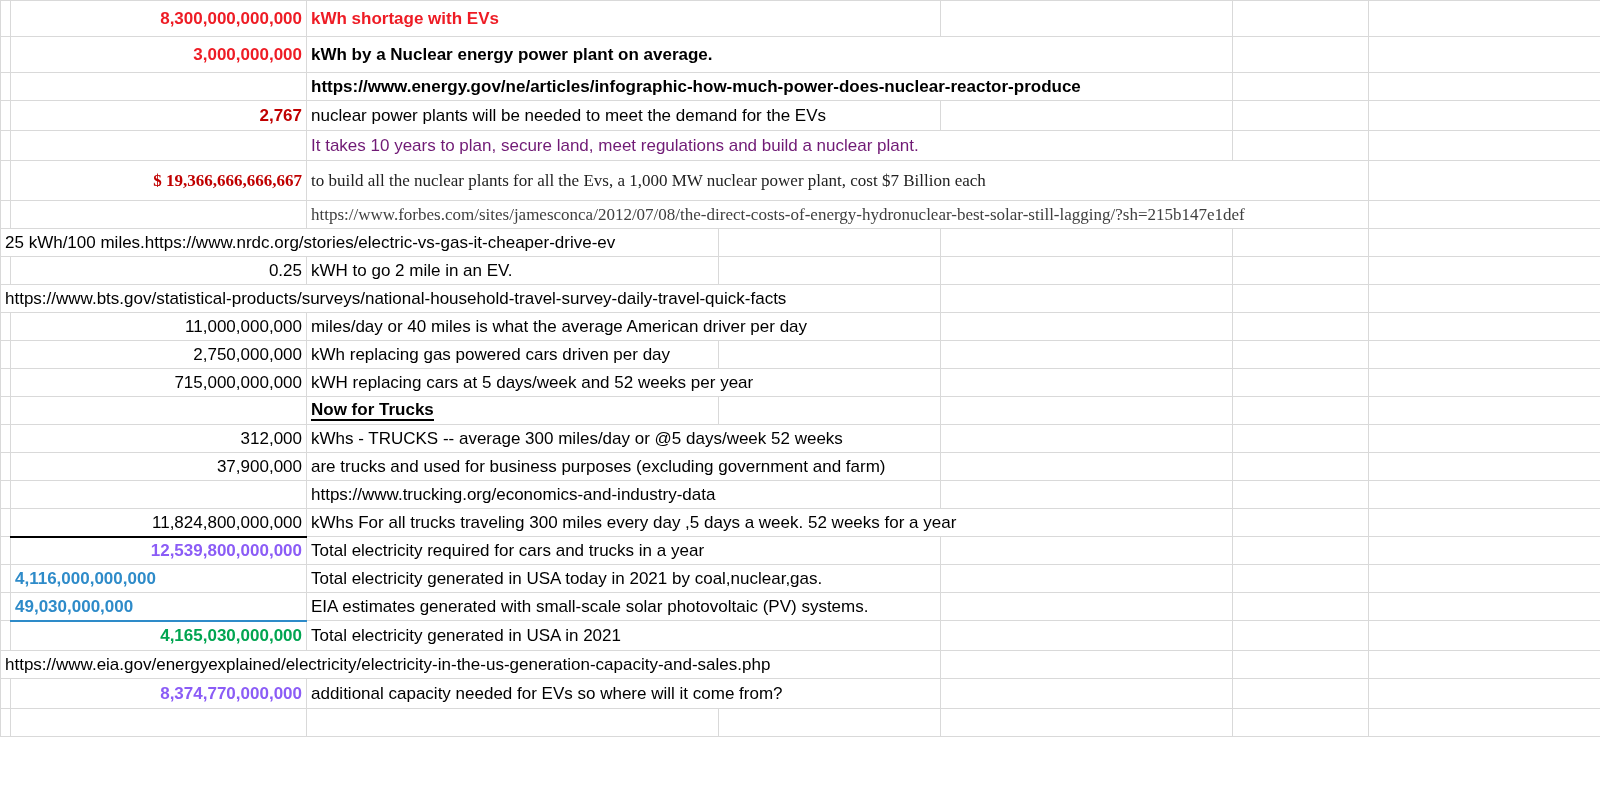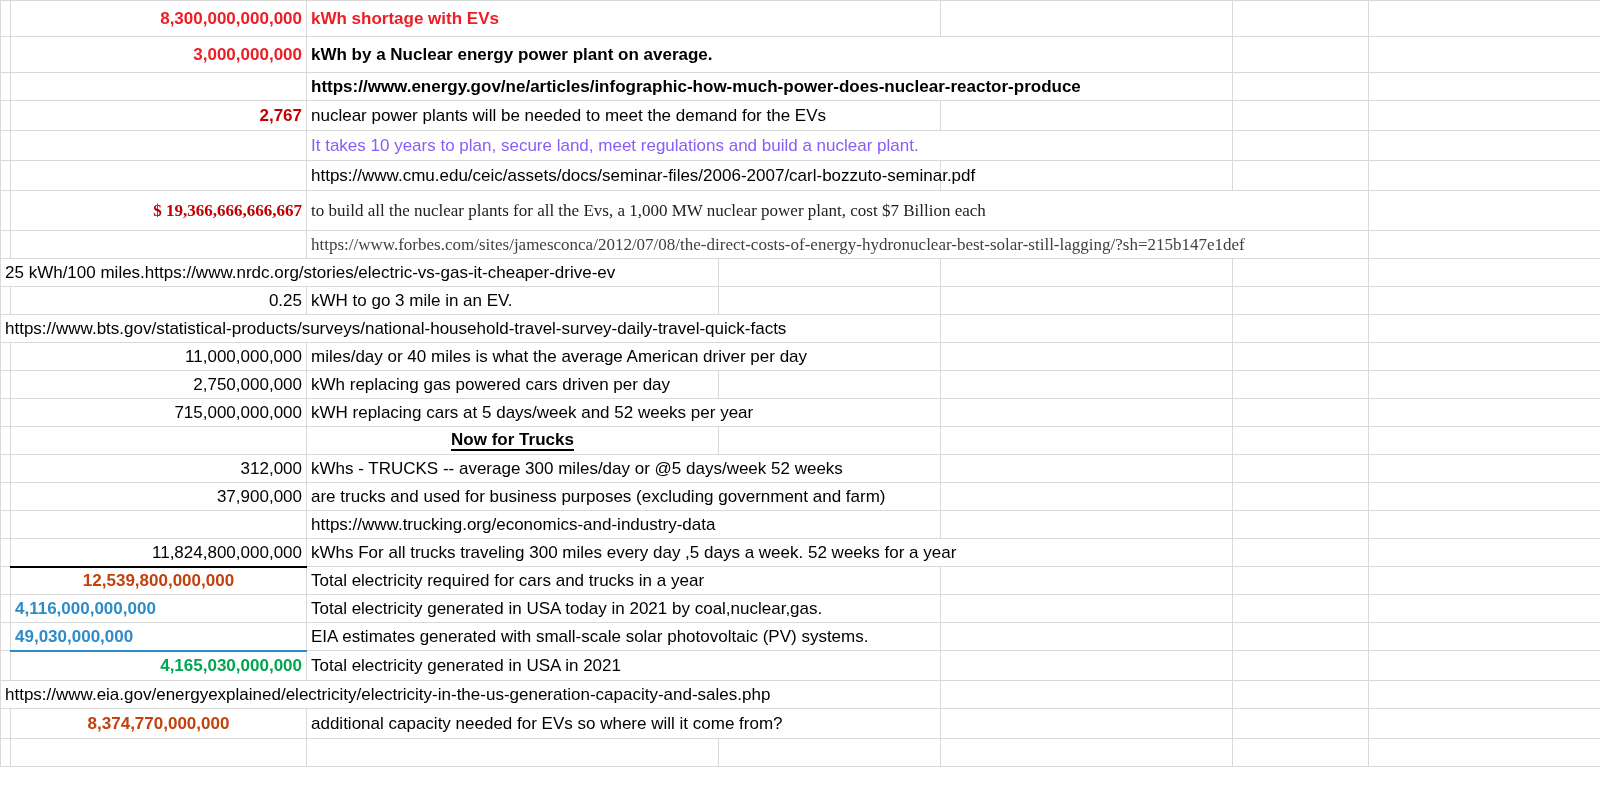--- a/index.html
+++ b/index.html
@@ -41,27 +41,27 @@
   col.c-g{width:232px;}
 
   .big-red-num{font-size:23px;font-weight:bold;color:#ee1c25;text-align:right;letter-spacing:0px;}
   .big-red-txt{font-size:23px;font-weight:bold;color:#ee1c25;text-align:left;}
   .big-blk-txt{font-size:23px;font-weight:bold;color:#000;text-align:left;}
   .url-bold   {font-size:14.5px;font-weight:bold;color:#000;text-align:left;}
   .url-plain  {font-size:17px;font-weight:normal;color:#000;text-align:left;}
   .url-serif  {font-family:"Liberation Serif",serif;font-size:15.5px;color:#3f3f3f;text-align:left;}
   .reg-num    {font-size:19px;font-weight:bold;color:#c00000;text-align:right;}
   .reg-txt    {font-size:17.5px;color:#000;text-align:left;}
-  .lg-txt     {font-size:22px;color:#8b5cf6;text-align:left;}
+  .lg-txt     {font-size:22px;color:#701a75;text-align:left;}
   .serif-num  {font-family:"Liberation Serif",serif;font-size:25px;font-weight:bold;color:#c00000;text-align:right;}
   .serif-txt  {font-family:"Liberation Serif",serif;font-size:24px;color:#222;text-align:left;}
   .plain-num  {font-size:18px;font-weight:normal;color:#000;text-align:right;}
   .plain-txt  {font-size:18px;font-weight:normal;color:#000;text-align:left;}
-  .bold-u     {font-size:18px;font-weight:bold;color:#000;text-align:center;}
-  .colnum-red {font-size:18.5px;font-weight:bold;color:#c2410c;text-align:center;}
+  .bold-u     {font-size:18px;font-weight:bold;color:#000;text-align:left;}
+  .colnum-red {font-size:18.5px;font-weight:bold;color:#8b5cf6;text-align:right;}
   .colnum-blue{font-size:18.5px;font-weight:bold;color:#2e8bc9;}
   .colnum-grn {font-size:18.5px;font-weight:bold;color:#00a551;text-align:right;}
 
   
   .ul-black   {border-bottom:2px solid #000 !important;}
   .ul-blue    {border-bottom:2px solid #2e8bc9 !important;margin-top:7px;}
   .ul-inline  {border-bottom:2px solid #000;display:inline-block;padding-bottom:1px;}
 
   
   .h-tall{height:36px;padding-left:40px;}
@@ -120,28 +120,20 @@
   </tr>
 
   <tr class="h-med">
     <td></td>
     <td></td>
     <td colspan="3" class="lg-txt">It takes 10 years to plan, secure land, meet regulations and build a  nuclear plant.</td>
     <td></td>
     <td></td>
   </tr>
 
-  <tr class="h-med">
-    <td></td>
-    <td></td>
-    <td colspan="2" class="url-plain">https://www.cmu.edu/ceic/assets/docs/seminar-files/2006-2007/carl-bozzuto-seminar.pdf</td>
-    <td></td>
-    <td></td>
-    <td></td>
-  </tr>
 
   <tr class="h-xl">
     <td></td>
     <td class="serif-num">$ 19,366,666,666,667</td>
     <td colspan="4" class="serif-txt">to build all the nuclear plants for all the Evs,  a 1,000 MW  nuclear  power plant, cost $7 Billion each</td>
     <td></td>
   </tr>
 
   <tr class="h-sm">
     <td></td>
@@ -154,21 +146,21 @@
     <td colspan="3" class="plain-txt">25 kWh/100 miles.https://www.nrdc.org/stories/electric-vs-gas-it-cheaper-drive-ev</td>
     <td></td>
     <td></td>
     <td></td>
     <td></td>
   </tr>
 
   <tr class="h-sm">
     <td></td>
     <td class="plain-num">0.25</td>
-    <td class="plain-txt">kWH to go 3 mile in an EV.</td>
+    <td class="plain-txt">kWH to go 2 mile in an EV.</td>
     <td></td>
     <td></td>
     <td></td>
     <td></td>
   </tr>
 
   <tr class="h-sm">
     <td colspan="4" class="plain-txt">https://www.bts.gov/statistical-products/surveys/national-household-travel-survey-daily-travel-quick-facts</td>
     <td></td>
     <td></td>

